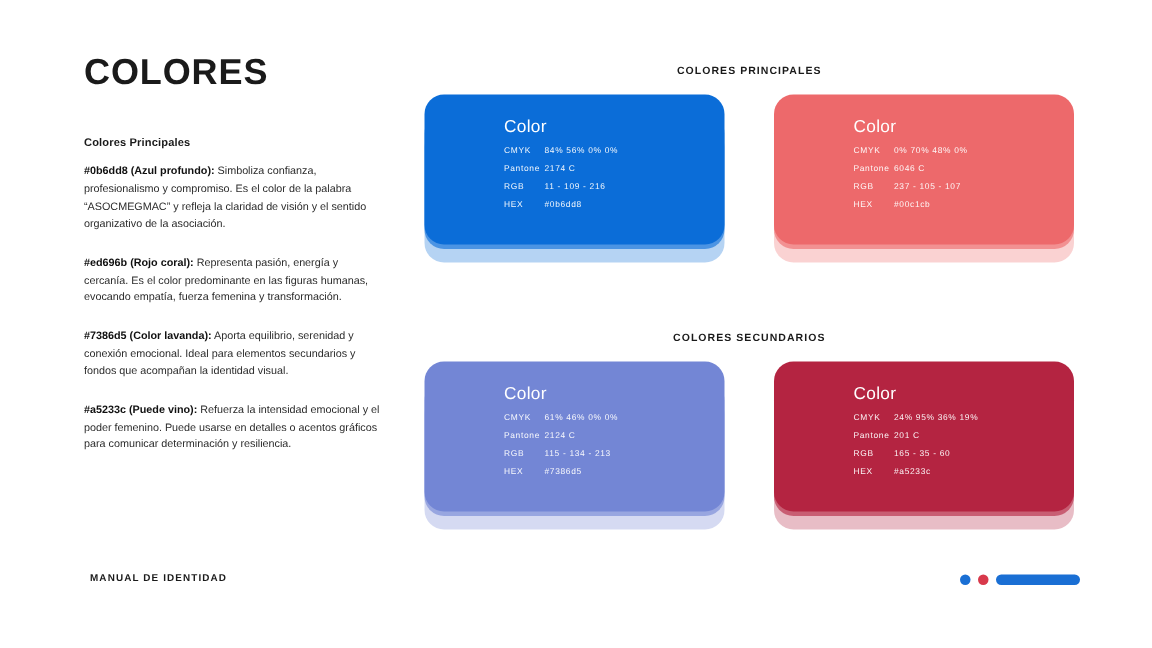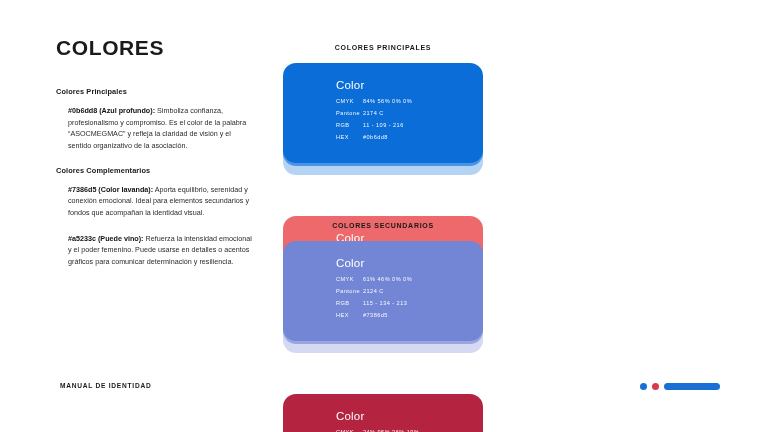--- a/index.html
+++ b/index.html
@@ -19,39 +19,39 @@
   }
 
   
   .left-col {
     position: absolute;
     left: 56px;
     top: 36px;
     width: 200px;
   }
   .slide-title {
-    font-size: 21px;
+    font-size: 24px;
     font-weight: bold;
     letter-spacing: 0.6px;
     color: #1a1a1a;
     margin: 0 0 28px 0;
     line-height: 1.1;
   }
   .subhead {
     font-size: 7.4px;
     font-weight: bold;
     color: #1a1a1a;
     margin: 0 0 9px 0;
     letter-spacing: 0.1px;
   }
   .para {
     font-size: 7.2px;
     line-height: 1.62;
     color: #2b2b2b;
-    margin: 0 0 14px 12px;
+    margin: 0 0 14px 0;
     text-align: left;
   }
   .para b {
     font-weight: bold;
     color: #111111;
   }
 
   
   .footer-label {
     position: absolute;
@@ -89,21 +89,20 @@
     font-size: 7px;
     font-weight: bold;
     letter-spacing: 0.7px;
     color: #1a1a1a;
     text-align: center;
     margin-bottom: 12px;
   }
   .cards-row {
     display: flex;
     gap: 33px;
-    flex-direction: column;
   }
 
   .card-stack {
     position: relative;
     width: 200px;
     height: 120px;
   }
   .card-layer {
     position: absolute;
     left: 0;
@@ -167,22 +166,24 @@
 
   <div class="left-col">
     <h1 class="slide-title">COLORES</h1>
 
     <div class="subhead">Colores Principales</div>
 
     <p class="para">
       <b>#0b6dd8 (Azul profundo):</b><span> Simboliza confianza, profesionalismo y compromiso. Es el color de la palabra “ASOCMEGMAC” y refleja la claridad de visión y el sentido organizativo de la asociación.</span>
     </p>
 
-
-    <div class="subhead">Colores Complementarios</div>
+    <p class="para">
+      <b>#ed696b (Rojo coral):</b><span> Representa pasión, energía y cercanía. Es el color predominante en las figuras humanas, evocando empatía, fuerza femenina y transformación.</span>
+    </p>
+
 
     <p class="para">
       <b>#7386d5 (Color lavanda):</b><span> Aporta equilibrio, serenidad y conexión emocional. Ideal para elementos secundarios y fondos que acompañan la identidad visual.</span>
     </p>
 
     <p class="para">
       <b>#a5233c (Puede vino):</b><span> Refuerza la intensidad emocional y el poder femenino. Puede usarse en detalles o acentos gráficos para comunicar determinación y resiliencia.</span>
     </p>
   </div>
 

